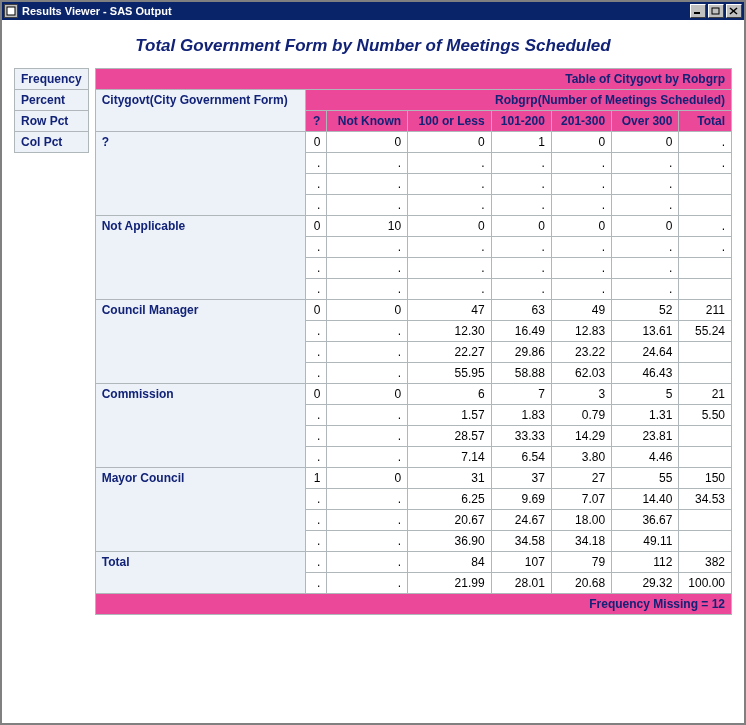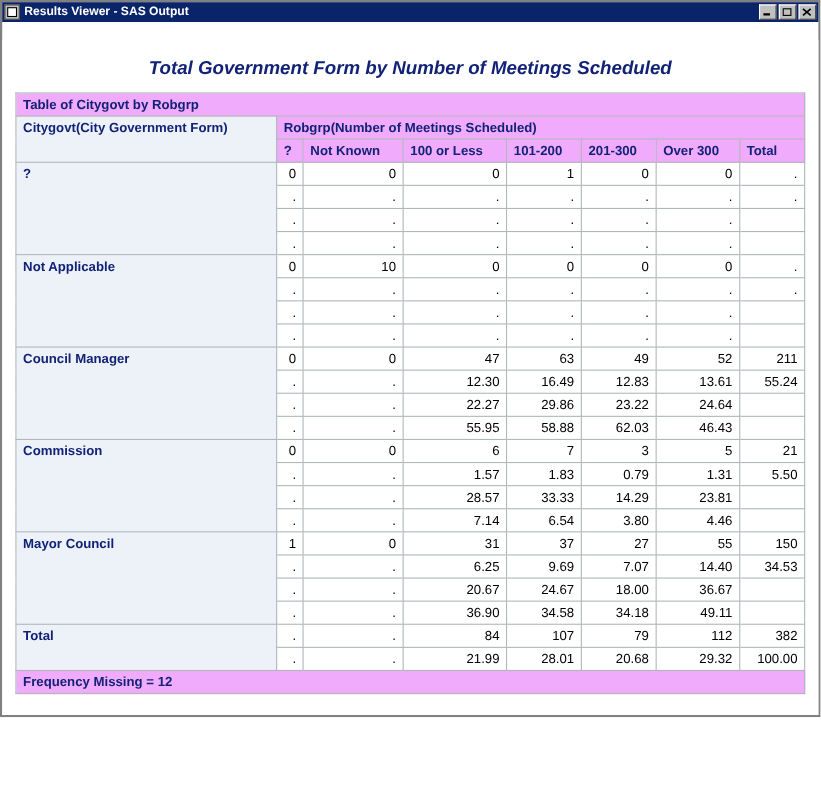--- a/index.html
+++ b/index.html
@@ -7,25 +7,24 @@
     margin: 0;
     padding: 0;
     font-family: Arial, Helvetica, sans-serif;
     font-size: 12px;
     background: #fff;
     width: 746px;
   }
   .window {
     border: 2px solid #808080;
     width: 746px;
-    height: 652px;
+    height: 725px;
     background: #fff;
     display: flex;
     flex-direction: column;
-    gap: 16px;
   }
   .titlebar {
     background: linear-gradient(#0a246a,#0a246a);
     color: #fff;
     height: 18px;
     display: flex;
     align-items: center;
     font-size: 11px;
     font-weight: bold;
     padding: 0 2px;
@@ -97,24 +96,24 @@
     border-collapse:collapse;
     flex:1;
   }
   table.freq th, table.freq td {
     border:1px solid #b0b7bb;
     padding:3px 6px;
     font-size:12px;
     white-space:nowrap;
   }
   table.freq th {
-    background:#f0abfc;
+    background:#ec4899;
     color:#112277;
     font-weight:bold;
-    text-align:left;
+    text-align:right;
   }
   table.freq th.rowhead {
     text-align:left;
     vertical-align:top;
     background:#edf2f9;
   }
   table.freq td {
     background:#fff;
     text-align:right;
     color:#000;
@@ -158,20 +157,36 @@
           <line x1="8" y1="1" x2="1" y2="7" stroke="#000" stroke-width="1.5"></line>
         </svg>
     </span>
   </div>
 
   <div class="content">
     <h1 class="page-title">Total Government Form by Number of Meetings Scheduled</h1>
 
     <div class="layout">
 
+      <table class="legend">
+        <tbody>
+            <tr>
+              <td>Frequency</td>
+            </tr>
+        <tr>
+              <td>Percent</td>
+            </tr>
+        <tr>
+              <td>Row Pct</td>
+            </tr>
+        <tr>
+              <td>Col Pct</td>
+            </tr>
+      </tbody>
+        </table>
 
       <table class="freq" id="freq-table">
           <tbody>
             <tr>
               <th colspan="8">Table of Citygovt by Robgrp</th>
             </tr>
             <tr>
               <th rowspan="2" class="rowhead">Citygovt(City Government Form)</th>
               <th colspan="7">Robgrp(Number of Meetings Scheduled)</th>
             </tr>

